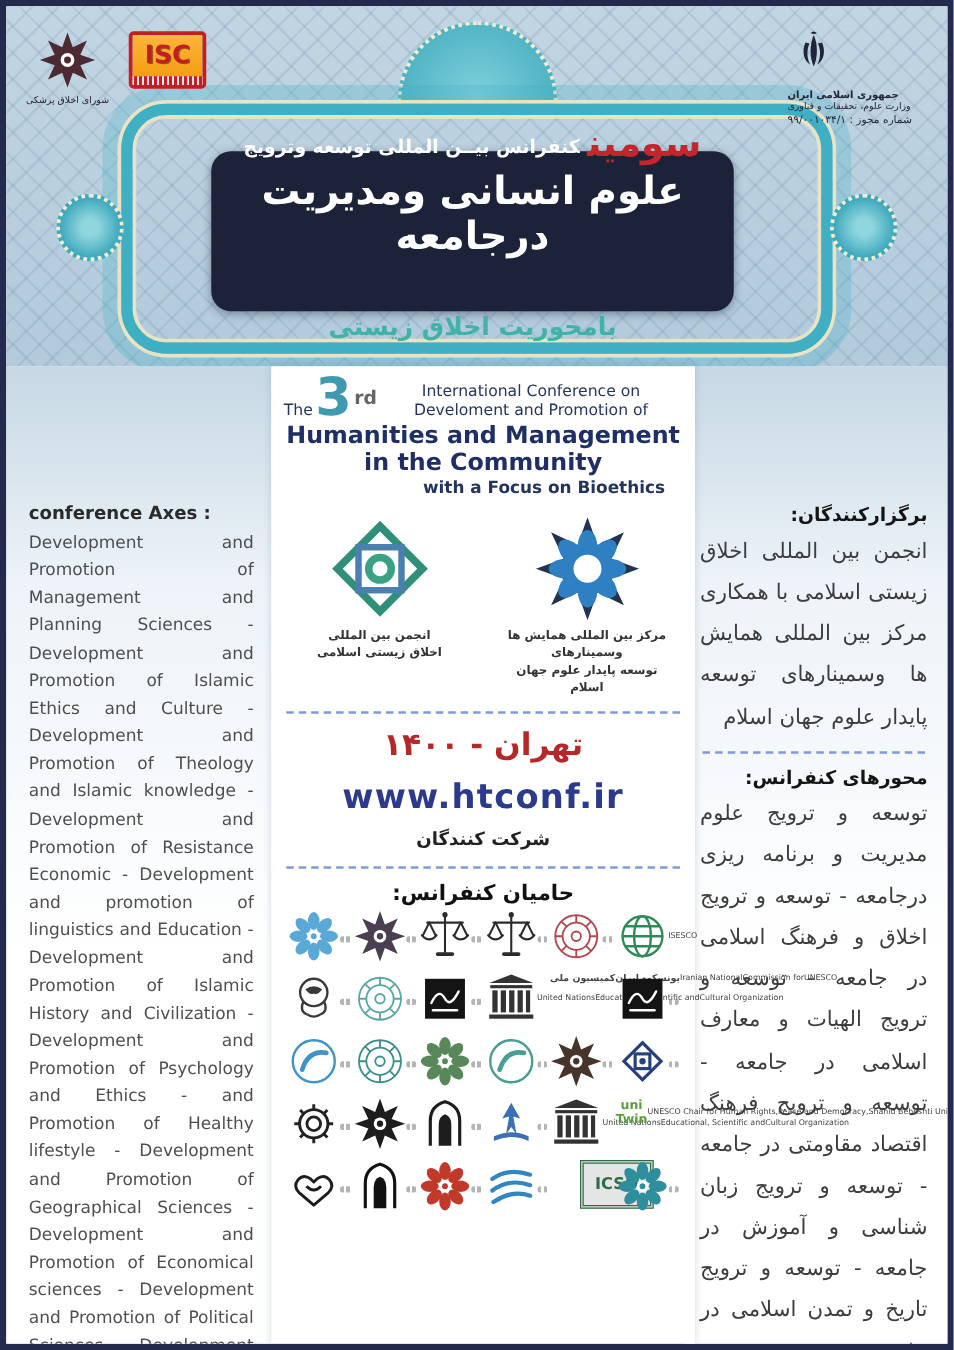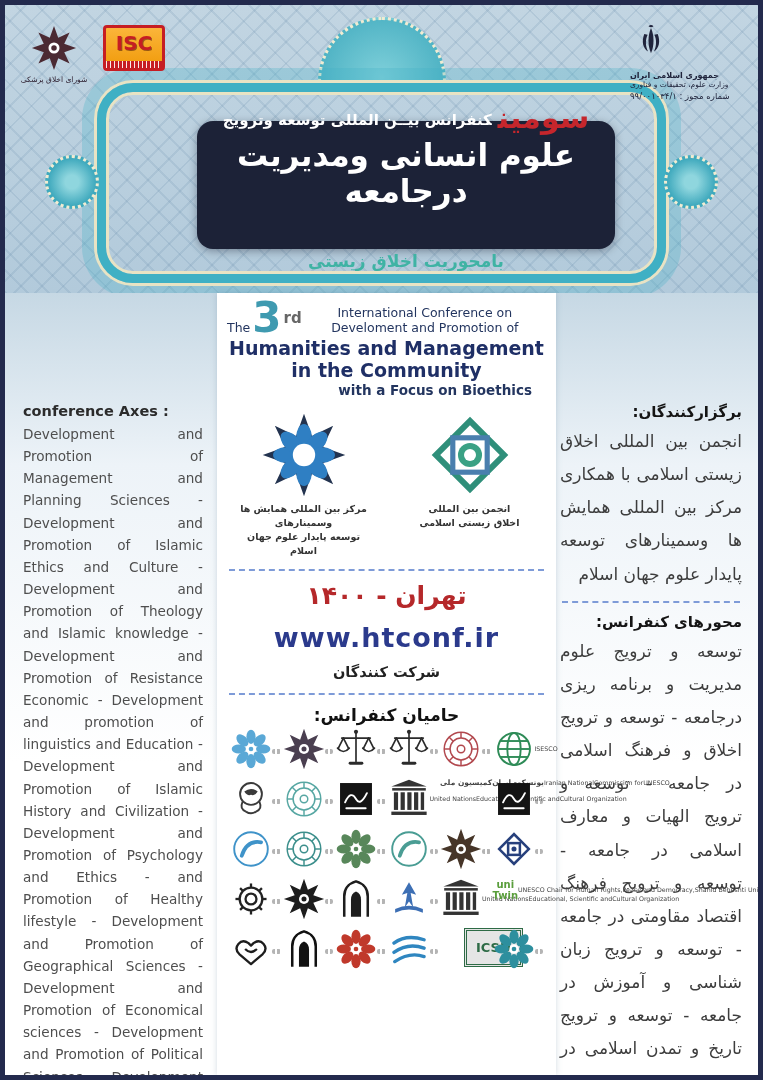--- a/index.html
+++ b/index.html
@@ -14,27 +14,27 @@
       linear-gradient(180deg,#c2d5e2,#b2cadb);}
   .ornate-frame{position:absolute;left:92px;right:92px;top:78px;height:182px;
     border:9px solid #3fb0c4;border-radius:36px;
     box-shadow:0 0 0 3px #e8e3c4,inset 0 0 0 3px #e8e3c4,0 0 0 15px rgba(63,176,196,.28);}
   .dome{position:absolute;left:50%;transform:translateX(-50%);top:12px;width:122px;height:64px;
     background:radial-gradient(circle at 50% 90%,#7fd0da,#3fa9bd);border:3px dotted #f1ecd2;
     border-radius:120px 120px 0 0;}
   .medallion{position:absolute;width:48px;height:48px;border-radius:50%;
     background:radial-gradient(circle,#8fd6de 20%,#3fa9bd 70%);border:3px dotted #f1ecd2;top:150px;}
   .medallion.left{left:40px;} .medallion.right{right:40px;}
-  .banner{position:absolute;left:192px;top:116px;width:418px;height:128px;border-radius:16px;
+  .banner{position:absolute;left:164px;top:116px;width:418px;height:128px;border-radius:16px;
     background:#1c2237;color:#fff;text-align:center;direction:rtl;
     display:flex;flex-direction:column;justify-content:center;gap:2px;box-shadow:0 2px 8px rgba(0,0,20,.35);}
   .banner .l1{font-size:15px;font-weight:bold;}
   .banner .l1 .ordinal{color:#c5262c;font-size:30px;font-weight:900;vertical-align:-3px;margin-left:6px;}
   .banner .l2{font-size:31px;font-weight:900;letter-spacing:-1px;}
-  .banner .l3{color:#3fb3a4;font-size:17px;font-weight:bold;margin-top:40px;}
+  .banner .l3{color:#3fb3a4;font-size:20px;font-weight:bold;margin-top:40px;}
   
   .tl-cluster{position:absolute;left:14px;top:20px;display:flex;gap:14px;align-items:flex-start;}
   .seal{width:70px;text-align:center;color:#3a2430;}
   .seal svg{width:46px;height:46px;color:#4b2a33;}
   .seal .cap{font-size:7.5px;color:#2e2030;direction:rtl;line-height:1.3;}
   .isc{width:56px;height:40px;border:3px solid #c61d23;border-radius:4px;
     background:linear-gradient(180deg,#fbb53a,#f09a0a);text-align:center;position:relative;}
   .isc .t{color:#c61d23;font-weight:900;font-size:20px;line-height:30px;text-shadow:1px 1px 0 rgba(60,10,10,.5);}
   .isc .strip{position:absolute;bottom:0;left:0;right:0;height:7px;background:#c61d23;
     background-image:repeating-linear-gradient(90deg,rgba(255,255,255,.9) 0 1px,transparent 1px 4px);}
@@ -301,54 +301,54 @@
         <span class="suf">rd</span>
         <span>International Conference on Develoment and Promotion of</span>
       </div>
       <div class="row2">Humanities and Management in the Community</div>
       <div class="row3">with a Focus on Bioethics</div>
     </div>
 
     <div class="org-logos">
       <div class="org">
         <svg viewBox="0 0 100 100">
+          <g stroke="#2f8f7a" stroke-width="7" fill="none">
+            <rect x="22" y="22" width="56" height="56" transform="rotate(45 50 50)"></rect>
+          </g>
+          <g stroke="#4a7fae" stroke-width="6" fill="none">
+              <rect x="30" y="30" width="40" height="40"></rect>
+            </g>
+          <circle cx="50" cy="50" r="14" fill="#3aa184"></circle>
+            <circle cx="50" cy="50" r="7" fill="#fff"></circle>
+        </svg>
+        <div class="cap">
+          <div>انجمن بین المللی</div>
+          <div>اخلاق زیستی اسلامی</div>
+        </div>
+      </div>
+      <div class="org">
+        <svg viewBox="0 0 100 100">
           <polygon fill="#23334f" points="98,50 72.2,59.2 83.9,83.9 59.2,72.2 50,98 40.8,72.2 16.1,83.9 27.8,59.2 2,50 27.8,40.8 16.1,16.1 40.8,27.8 50,2 59.2,27.8 83.9,16.1 72.2,40.8"></polygon>
           <g fill="#2f7fc3">
             <ellipse cx="50" cy="29" rx="9" ry="15"></ellipse>
               <ellipse cx="50" cy="29" rx="9" ry="15" transform="rotate(45 50 50)"></ellipse>
             <ellipse cx="50" cy="29" rx="9" ry="15" transform="rotate(90 50 50)"></ellipse>
               <ellipse cx="50" cy="29" rx="9" ry="15" transform="rotate(135 50 50)"></ellipse>
             <ellipse cx="50" cy="29" rx="9" ry="15" transform="rotate(180 50 50)"></ellipse>
               <ellipse cx="50" cy="29" rx="9" ry="15" transform="rotate(225 50 50)"></ellipse>
             <ellipse cx="50" cy="29" rx="9" ry="15" transform="rotate(270 50 50)"></ellipse>
               <ellipse cx="50" cy="29" rx="9" ry="15" transform="rotate(315 50 50)"></ellipse>
           </g>
           <circle cx="50" cy="50" r="13" fill="#fff"></circle>
         </svg>
         <div class="cap">
           <div>مرکز بین المللی همایش ها وسمینارهای</div>
           <div>توسعه پایدار علوم جهان اسلام</div>
         </div>
       </div>
-      <div class="org">
-        <svg viewBox="0 0 100 100">
-          <g stroke="#2f8f7a" stroke-width="7" fill="none">
-            <rect x="22" y="22" width="56" height="56" transform="rotate(45 50 50)"></rect>
-          </g>
-          <g stroke="#4a7fae" stroke-width="6" fill="none">
-              <rect x="30" y="30" width="40" height="40"></rect>
-            </g>
-          <circle cx="50" cy="50" r="14" fill="#3aa184"></circle>
-            <circle cx="50" cy="50" r="7" fill="#fff"></circle>
-        </svg>
-        <div class="cap">
-          <div>انجمن بین المللی</div>
-          <div>اخلاق زیستی اسلامی</div>
-        </div>
-      </div>
     </div>
 
     <hr class="dashed">
 
     <div class="city-year">تهران - ۱۴۰۰</div>
     <div class="website">www.htconf.ir</div>
     <div class="certificate">
       <div>شرکت کنندگان</div>
     </div>
 

